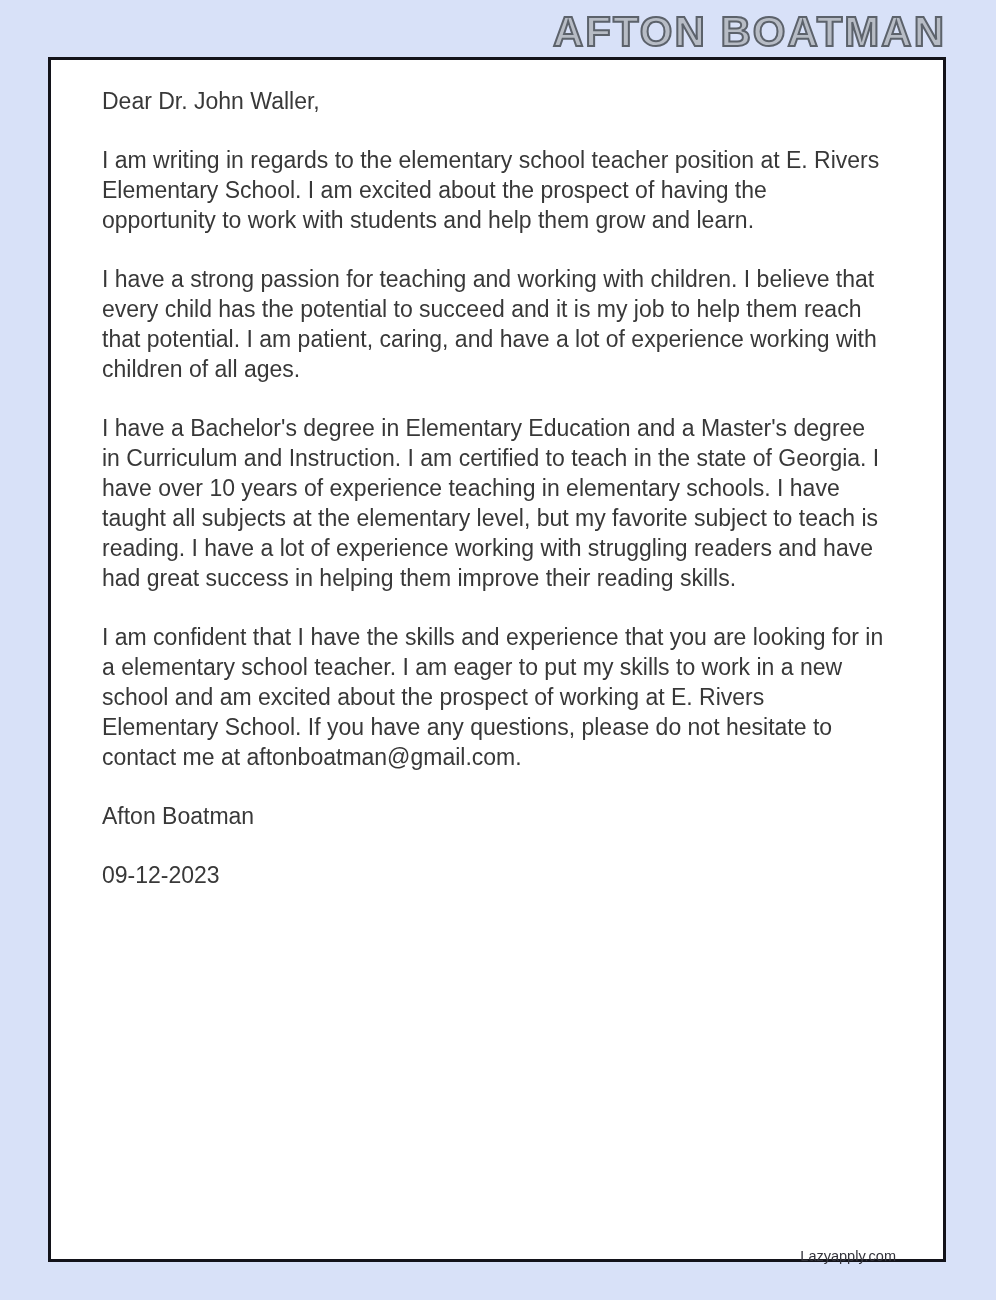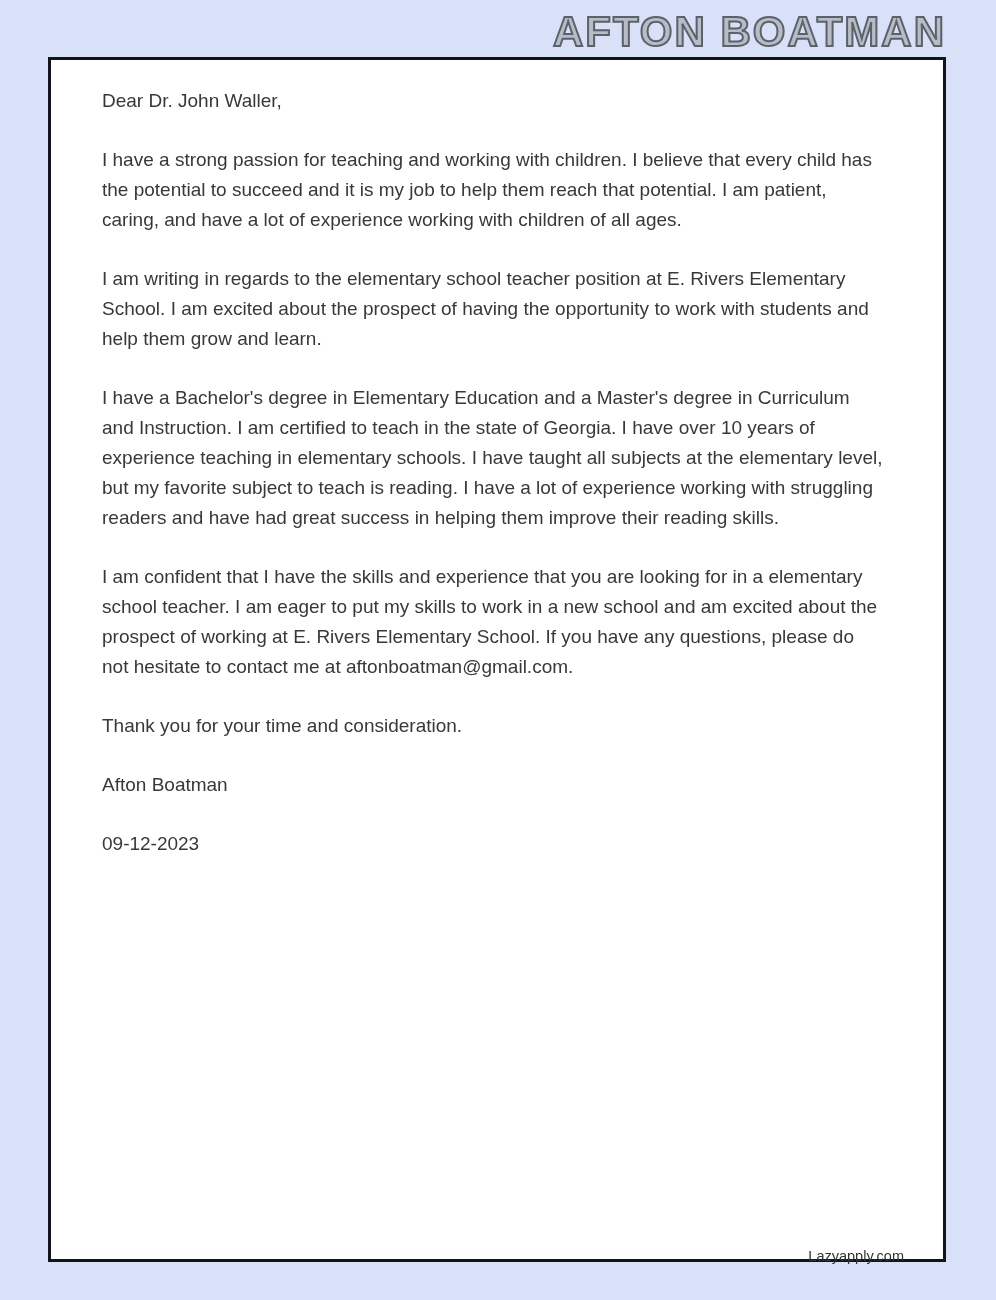--- a/index.html
+++ b/index.html
@@ -40,54 +40,53 @@
     top: 57px;
     width: 898px;
     height: 1205px;
     box-sizing: border-box;
     background: #ffffff;
     border: 3px solid #13131a;
     padding: 26px 58px 20px 51px;
   }
   .letter-box p {
     margin: 0 0 29px 0;
-    font-size: 19px;
+    font-size: 23px;
     line-height: 30px;
     color: #383838;
   }
   .letter-date {
     color: #1a73e8;
   }
   .brand {
     position: absolute;
-    right: 92px;
+    right: 100px;
     bottom: 36px;
     font-size: 14.5px;
     color: #33333b;
   }
 </style>
 </head>
 <body>
 
 <div class="header">
   <div class="header-title">AFTON BOATMAN</div>
 </div>
 
 <div class="letter-box">
   <p>Dear Dr. John Waller,</p>
 
+  <p>I am writing in regards to the elementary school teacher position at E. Rivers Elementary School. I am excited about the prospect of having the opportunity to work with students and help them grow and learn.</p>
+
   <p>I have a strong passion for teaching and working with children. I believe that every child has the potential to succeed and it is my job to help them reach that potential. I am patient, caring, and have a lot of experience working with children of all ages.</p>
-
-  <p>I am writing in regards to the elementary school teacher position at E. Rivers Elementary School. I am excited about the prospect of having the opportunity to work with students and help them grow and learn.</p>
 
   <p>I have a Bachelor's degree in Elementary Education and a Master's degree in Curriculum and Instruction. I am certified to teach in the state of Georgia. I have over 10 years of experience teaching in elementary schools. I have taught all subjects at the elementary level, but my favorite subject to teach is reading. I have a lot of experience working with struggling readers and have had great success in helping them improve their reading skills.</p>
 
   <p>I am confident that I have the skills and experience that you are looking for in a elementary school teacher. I am eager to put my skills to work in a new school and am excited about the prospect of working at E. Rivers Elementary School. If you have any questions, please do not hesitate to contact me at aftonboatman@gmail.com.</p>
 
-  <p>Thank you for your time and consideration.</p>
 
 
   <p>Afton Boatman</p>
 
   <p class="letter-date">09-12-2023</p>
 </div>
 
 <div class="brand">Lazyapply.com</div>
 
 </body></html>

